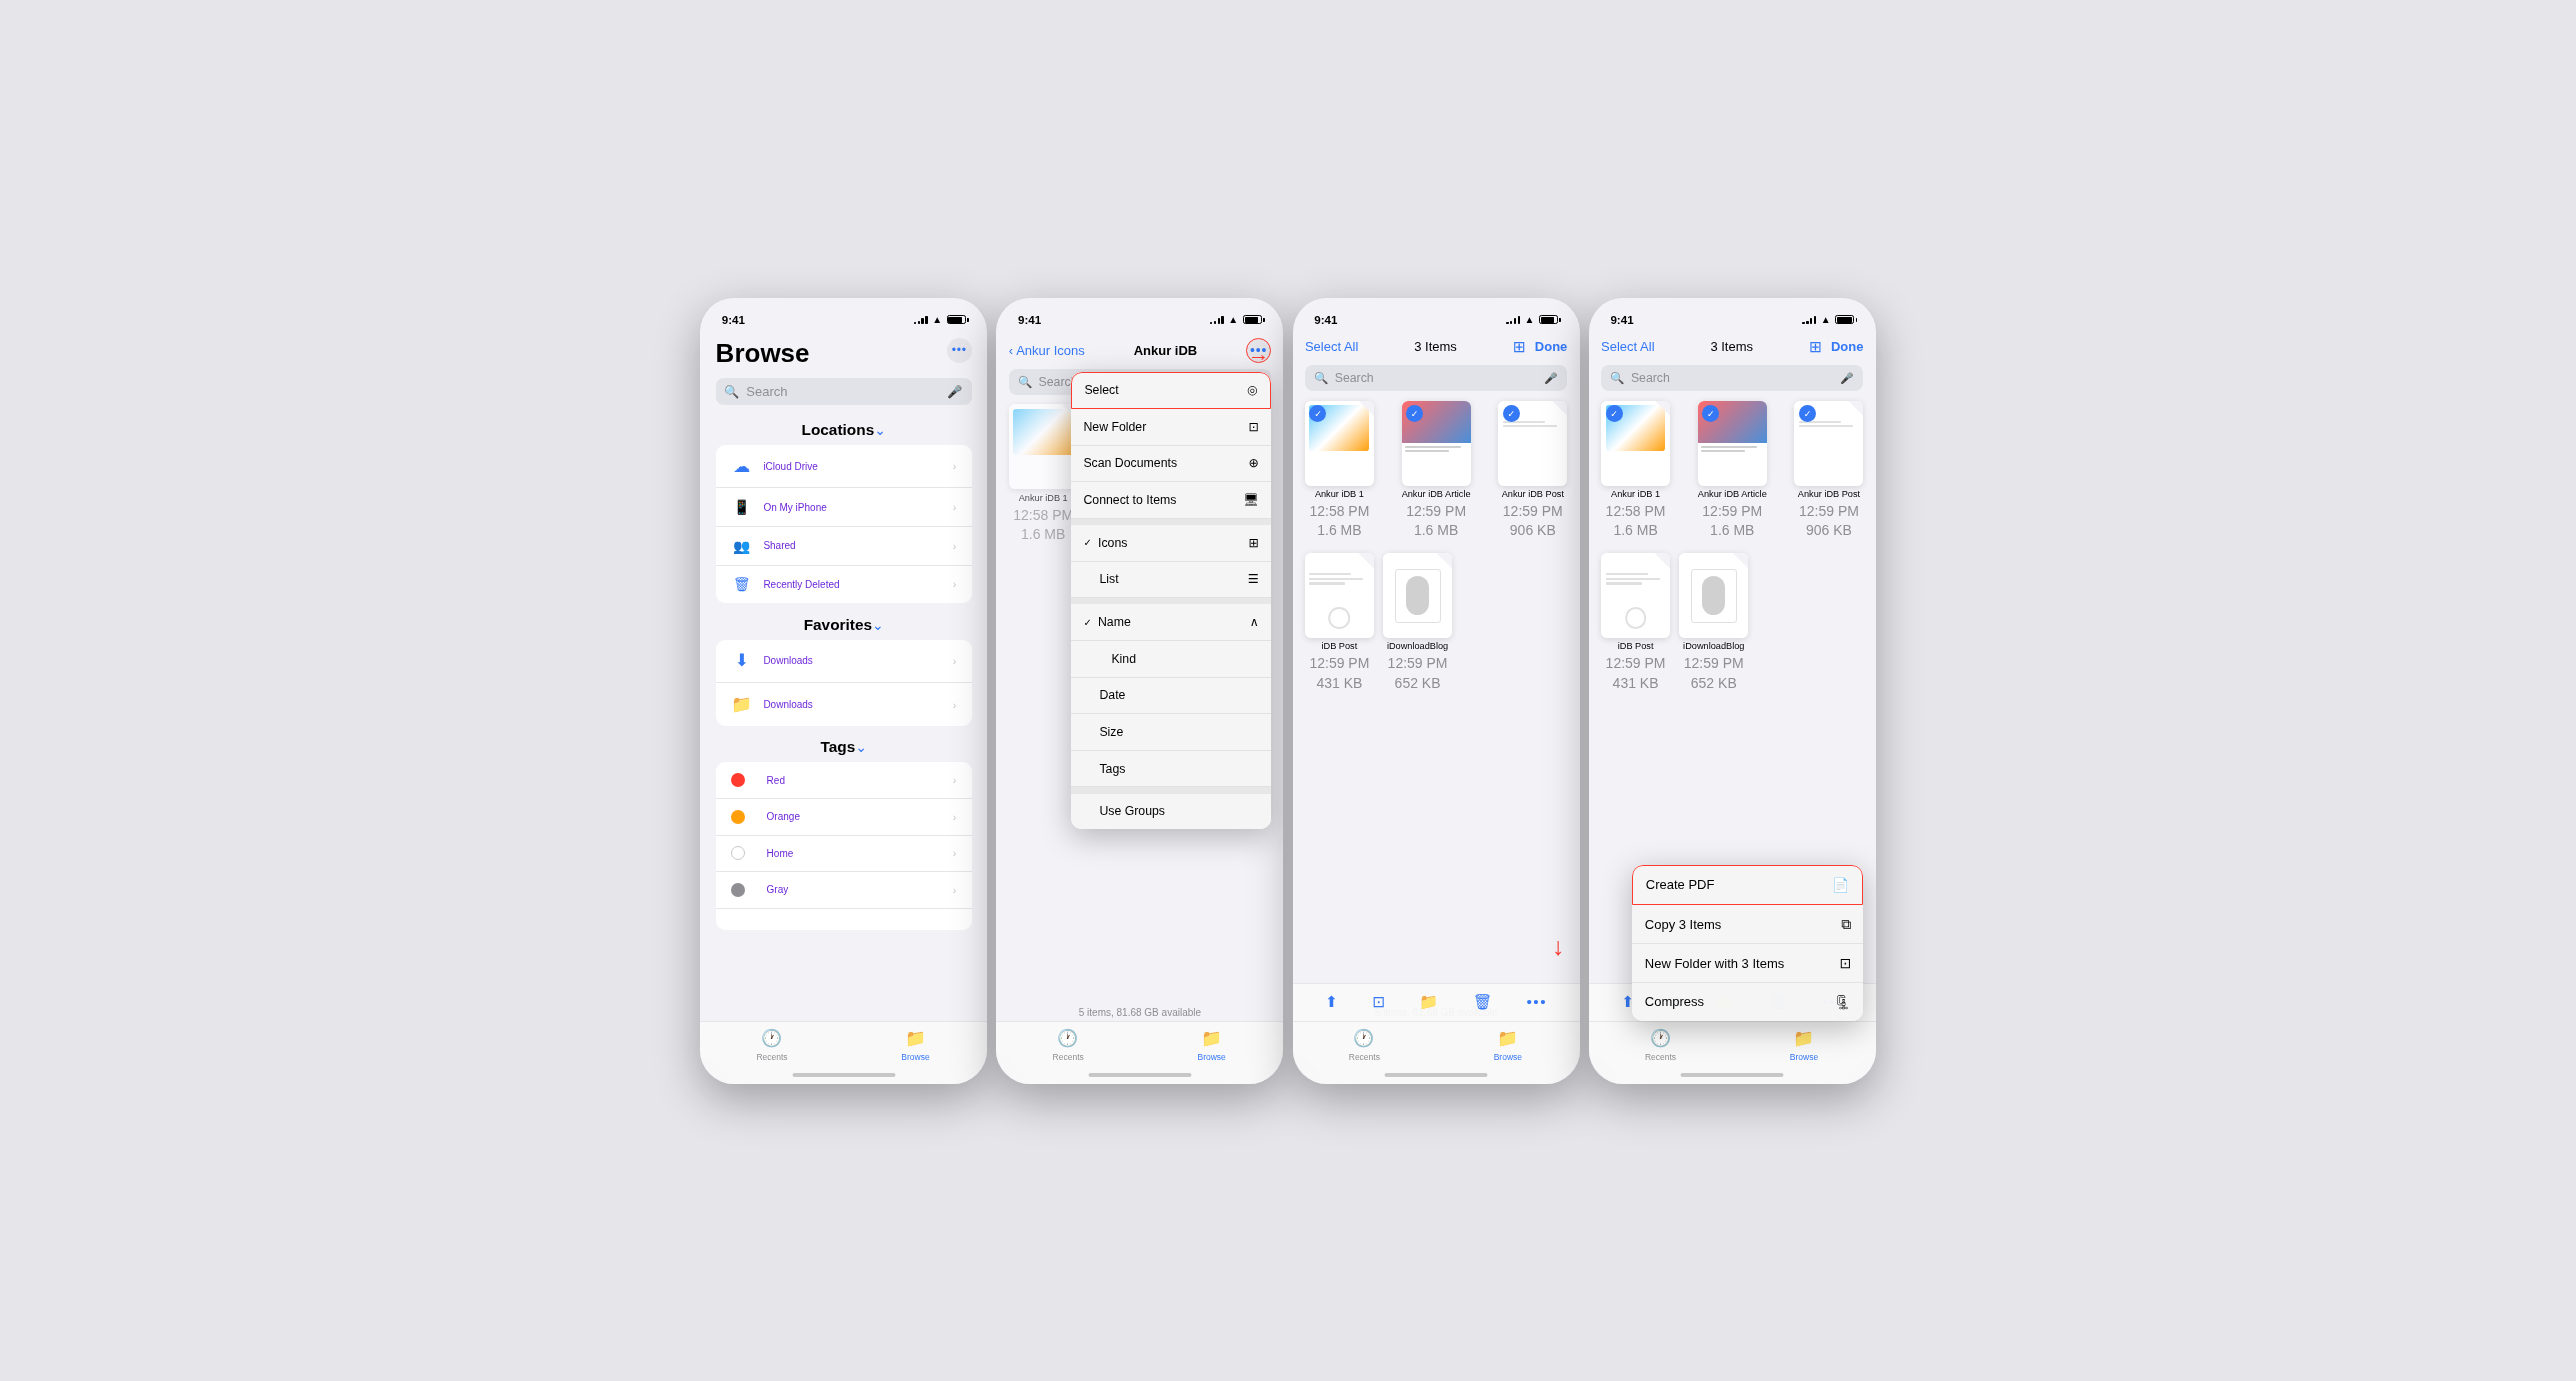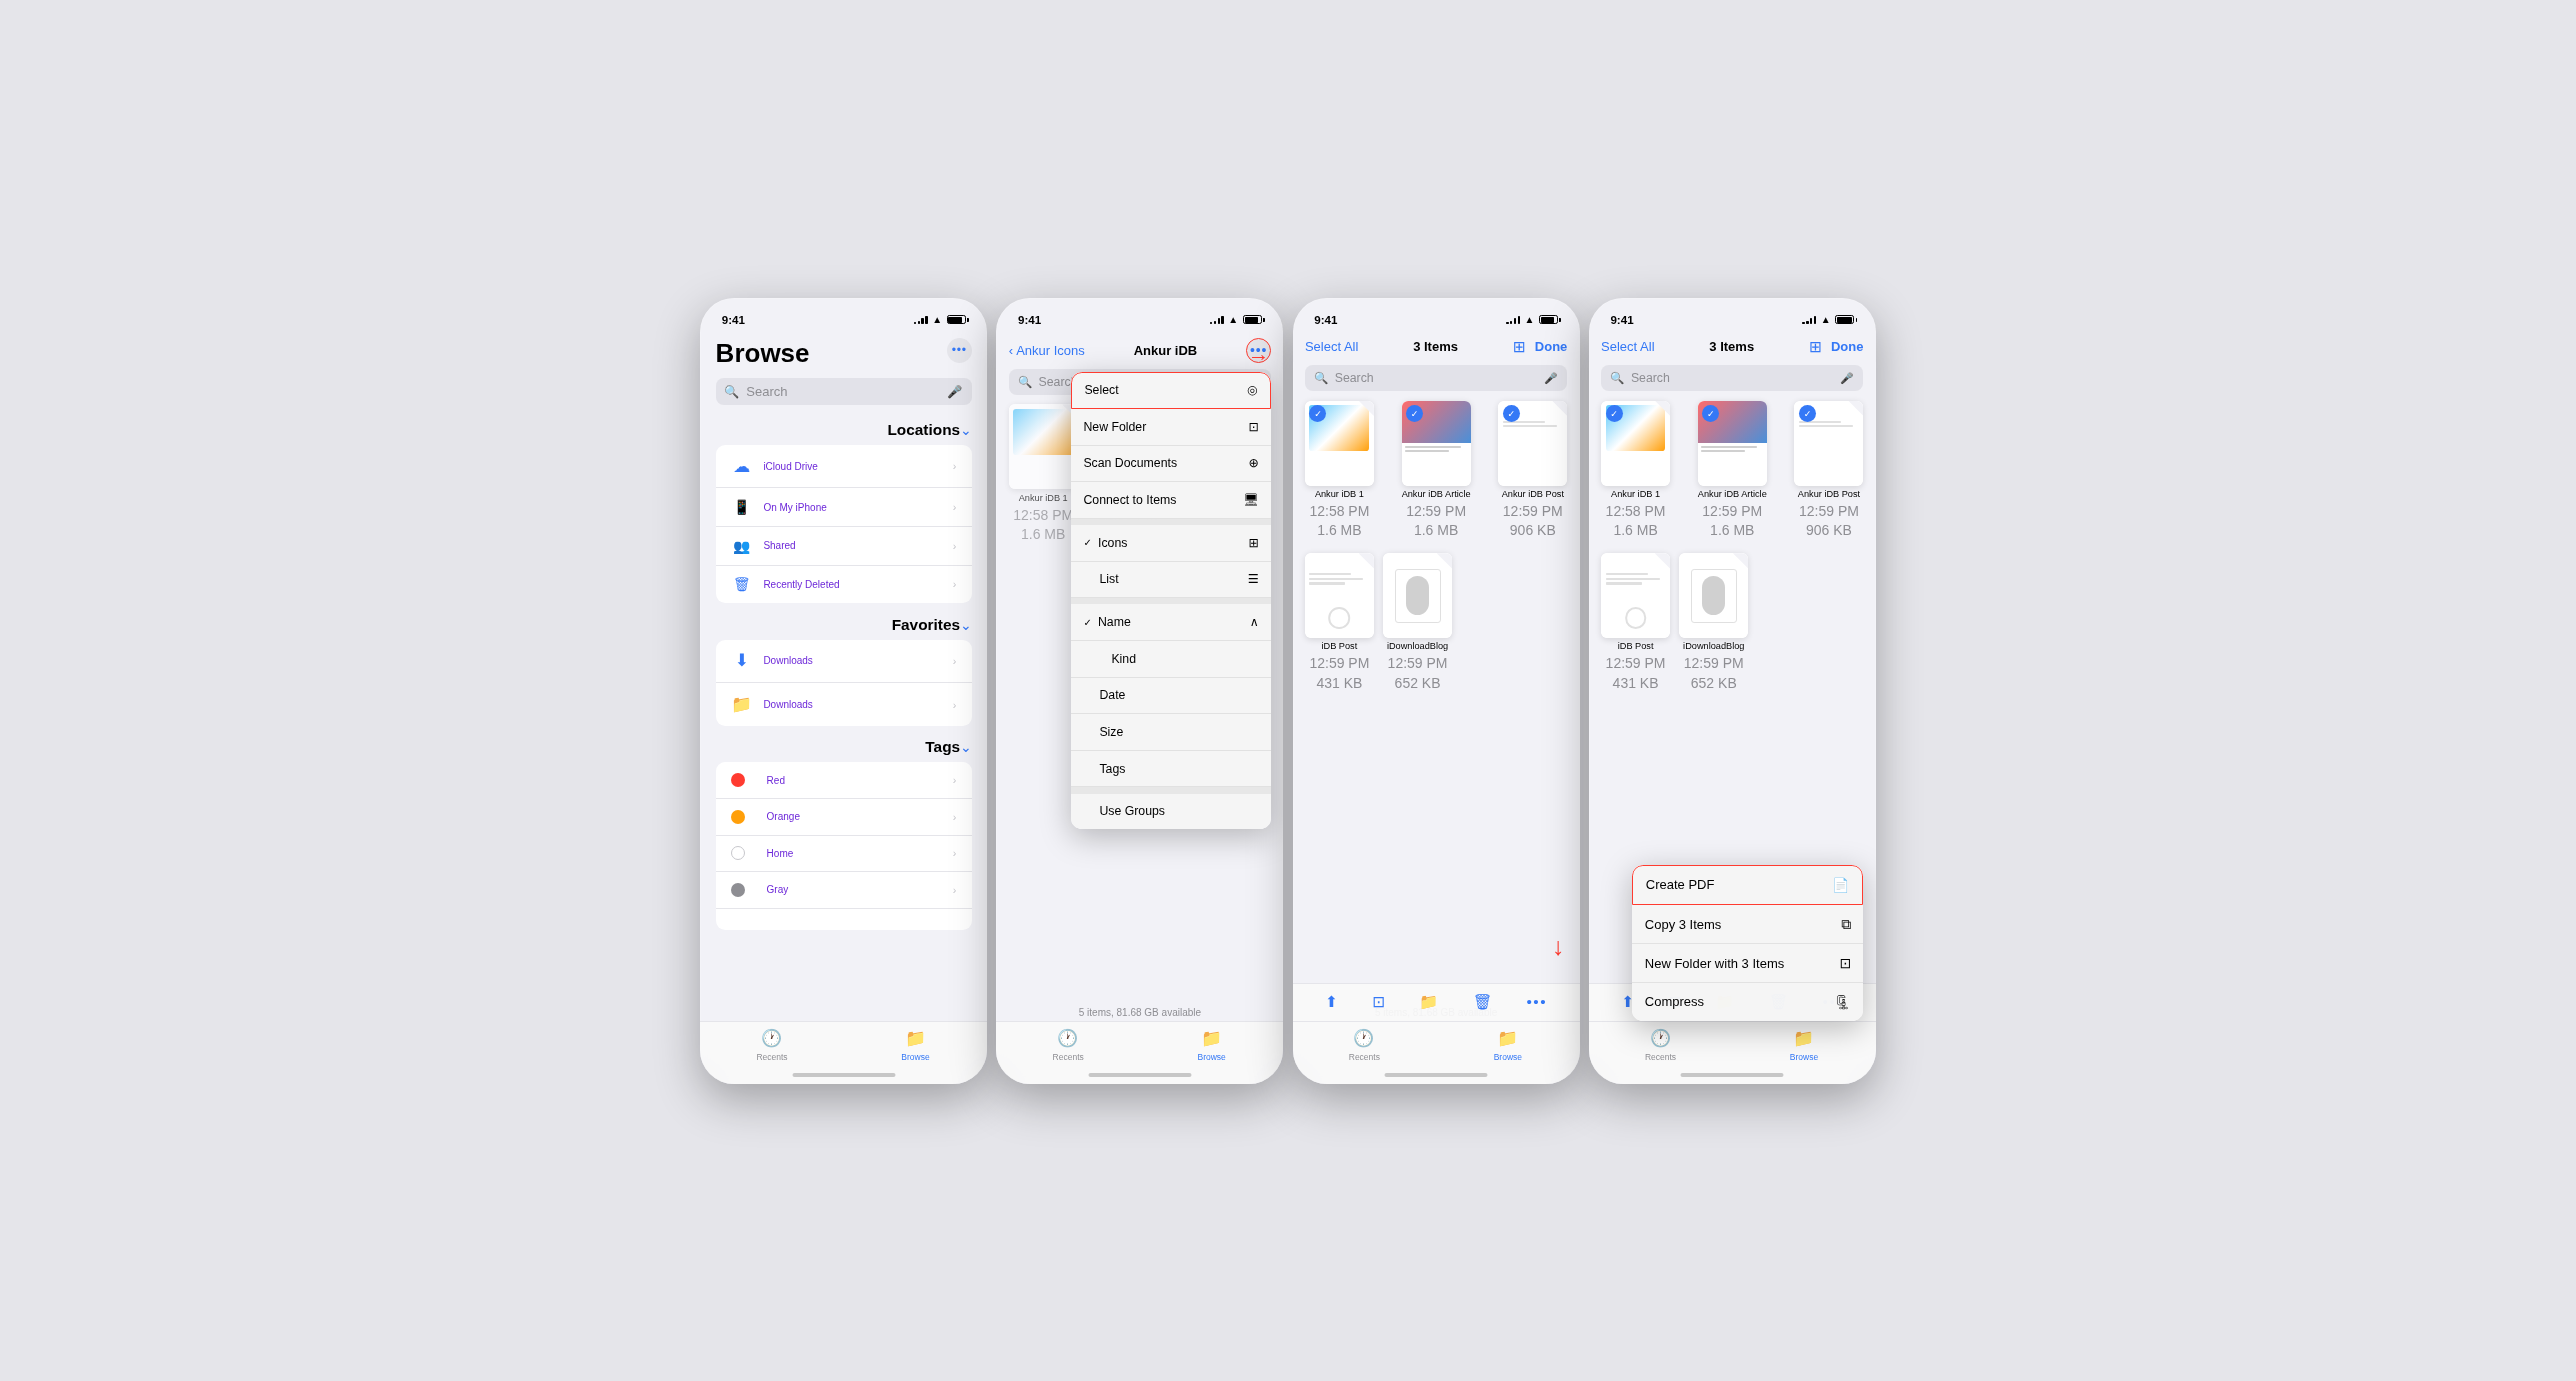--- a/index.html
+++ b/index.html
@@ -104,21 +104,21 @@
       color: #8e8e93;
       font-size: 13px;
     }
     .search-mic {
       margin-left: auto;
       color: #8e8e93;
       font-size: 12.3px;
     }
     .section-header {
       display: flex;
-      justify-content: flex-end;
+      justify-content: center;
       align-items: center;
       padding: 0 15.4px 6.2px;
     }
     .section-title {
       font-size: 15.4px;
       font-weight: 700;
       color: #000;
     }
     .section-chevron {
       color: #3478f6;
@@ -325,21 +325,21 @@
     }
     .select-all-btn {
       color: #3478f6;
       font-size: 13px;
       font-weight: 400;
     }
     .items-count {
       flex: 1;
       text-align: center;
       font-size: 13px;
-      font-weight: 700;
+      font-weight: 400;
       color: #000;
     }
     .done-btn {
       color: #3478f6;
       font-size: 13px;
       font-weight: 600;
     }
     .file-check {
       position: absolute;
       top: 4.6px;

